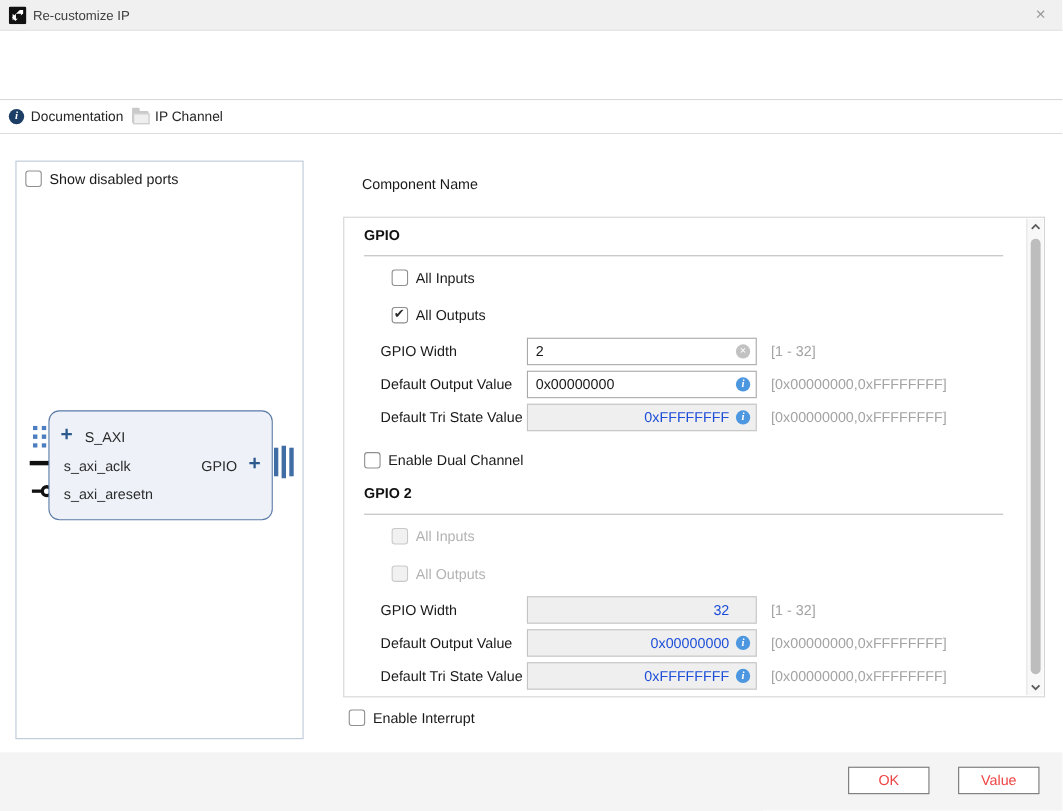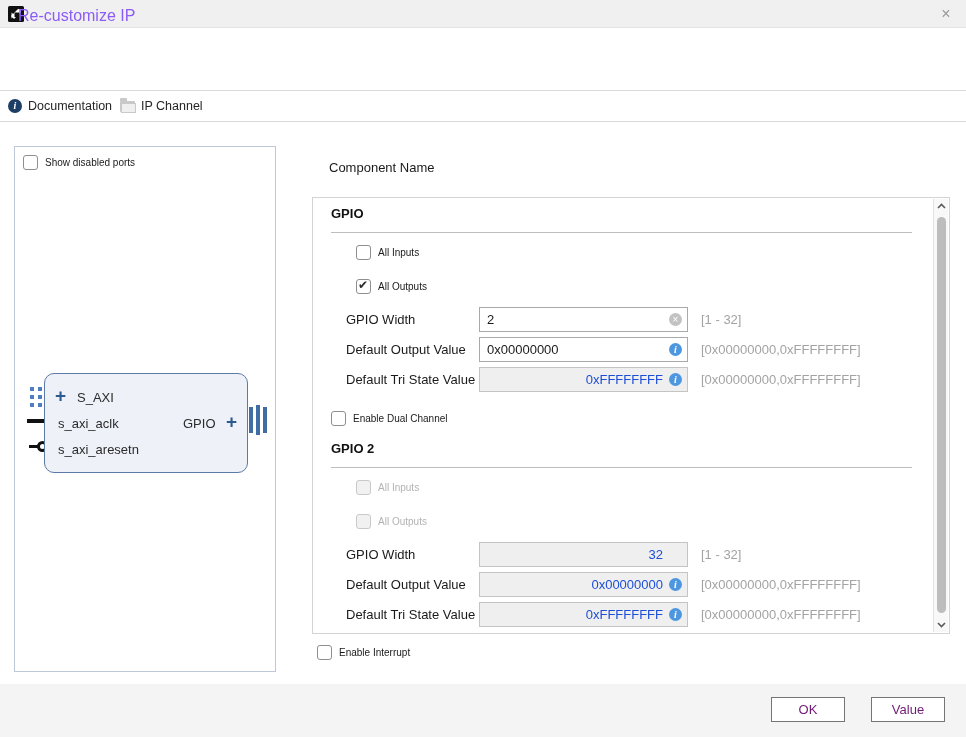--- a/index.html
+++ b/index.html
@@ -7,21 +7,21 @@
   body {
     font-family:"Liberation Sans", sans-serif;
     background:#ffffff; color:#1a1a1a; position:relative; overflow:hidden;
   }
   #app { position:absolute; left:0; top:0; width:966px; height:737px; background:#fff; }
 
   
   .titlebar { position:absolute; left:0; top:0; width:966px; height:28px;
     background:#f0f0f0; border-bottom:1px solid #e3e3e3; }
   .titlebar .app-icon { position:absolute; left:8px; top:6px; width:16px; height:16px; }
-  .titlebar .title { position:absolute; left:18px; top:7px; font-size:16px; color:#8b5cf6; }
+  .titlebar .title { position:absolute; left:30px; top:7px; font-size:12px; color:#404040; }
   .titlebar .close { position:absolute; right:10px; top:4px; width:20px; height:20px;
     font-size:16px; color:#9a9a9a; text-align:center; line-height:20px; cursor:pointer; }
 
   
   .header { position:absolute; left:0; top:29px; width:966px; height:61px; background:#fff; }
   .header .ip-title { position:absolute; left:22px; top:23px; font-size:14px; font-weight:bold; color:#000; }
   .header .logo { position:absolute; right:12px; top:13px; width:32px; height:32px; }
 
   
   .toolbar { position:absolute; left:0; top:90px; width:966px; height:32px; background:#fff;
@@ -45,21 +45,21 @@
   .left-panel { position:absolute; left:14px; top:24px; width:262px; height:526px;
     background:#fff; border:1px solid #bcc8d8; }
   .sdp-row { position:absolute; left:8px; top:8px; display:flex; align-items:center; gap:7px; }
 
   
   .checkbox { width:15px; height:15px; background:#fff; border:1px solid #8f8f8f; border-radius:3px;
     position:relative; flex:0 0 15px; cursor:pointer; }
   .checkbox .check { display:none; position:absolute; left:1px; top:-2px; font-size:12px; color:#2b2b2b; }
   .checkbox.checked .check { display:block; }
   .checkbox.disabled { background:#f1f1f1; border-color:#c9c9c9; }
-  .cb-label { font-size:10px; color:#1a1a1a; }
+  .cb-label { font-size:13px; color:#1a1a1a; }
   .cb-label.disabled { color:#b3b3b3; }
 
   
   .block { position:absolute; left:29px; top:226px; width:204px; height:100px;
     background:#eef2f8; border:1.5px solid #5b7ba6; border-radius:10px; }
   .block-text { position:absolute; font-size:13px; color:#2b2b2b; }
   .plus { position:absolute; font-size:19px; font-weight:bold; color:#2d5a8e; line-height:16px; }
   .stub-dots { position:absolute; left:15px; top:240px; }
   .stub-clock { position:absolute; left:12px; top:272px; width:18px; height:4px; background:#111; }
   .stub-reset { position:absolute; left:14px; top:294px; width:22px; height:12px; }
@@ -100,21 +100,21 @@
   .vs-arrow.up { top:0; } .vs-arrow.down { bottom:0; }
   .vs-thumb { position:absolute; left:3px; top:18px; width:9px; height:396px;
     background:#bdbdbd; border-radius:6px; cursor:pointer; }
 
   .enable-int-row { position:absolute; left:317px; top:523px; }
 
   
   .footer { position:absolute; left:0; top:684px; width:966px; height:53px; background:#f4f4f4; }
   .btn { position:absolute; top:13px; width:74px; height:25px; background:#fff;
     border:1px solid #757575; font-family:"Liberation Sans",sans-serif; font-size:13px;
-    color:#701a75; text-align:center; line-height:23px; cursor:pointer; }
+    color:#ef4444; text-align:center; line-height:23px; cursor:pointer; }
   .btn-ok { left:771px; } .btn-cancel { left:871px; }
 </style>
 </head>
 <body>
 
 <div id="app">
 
   <div class="titlebar">
     <svg class="app-icon" viewBox="0 0 32 32">
       <rect x="0" y="0" width="32" height="32" rx="3" fill="#111"></rect>

